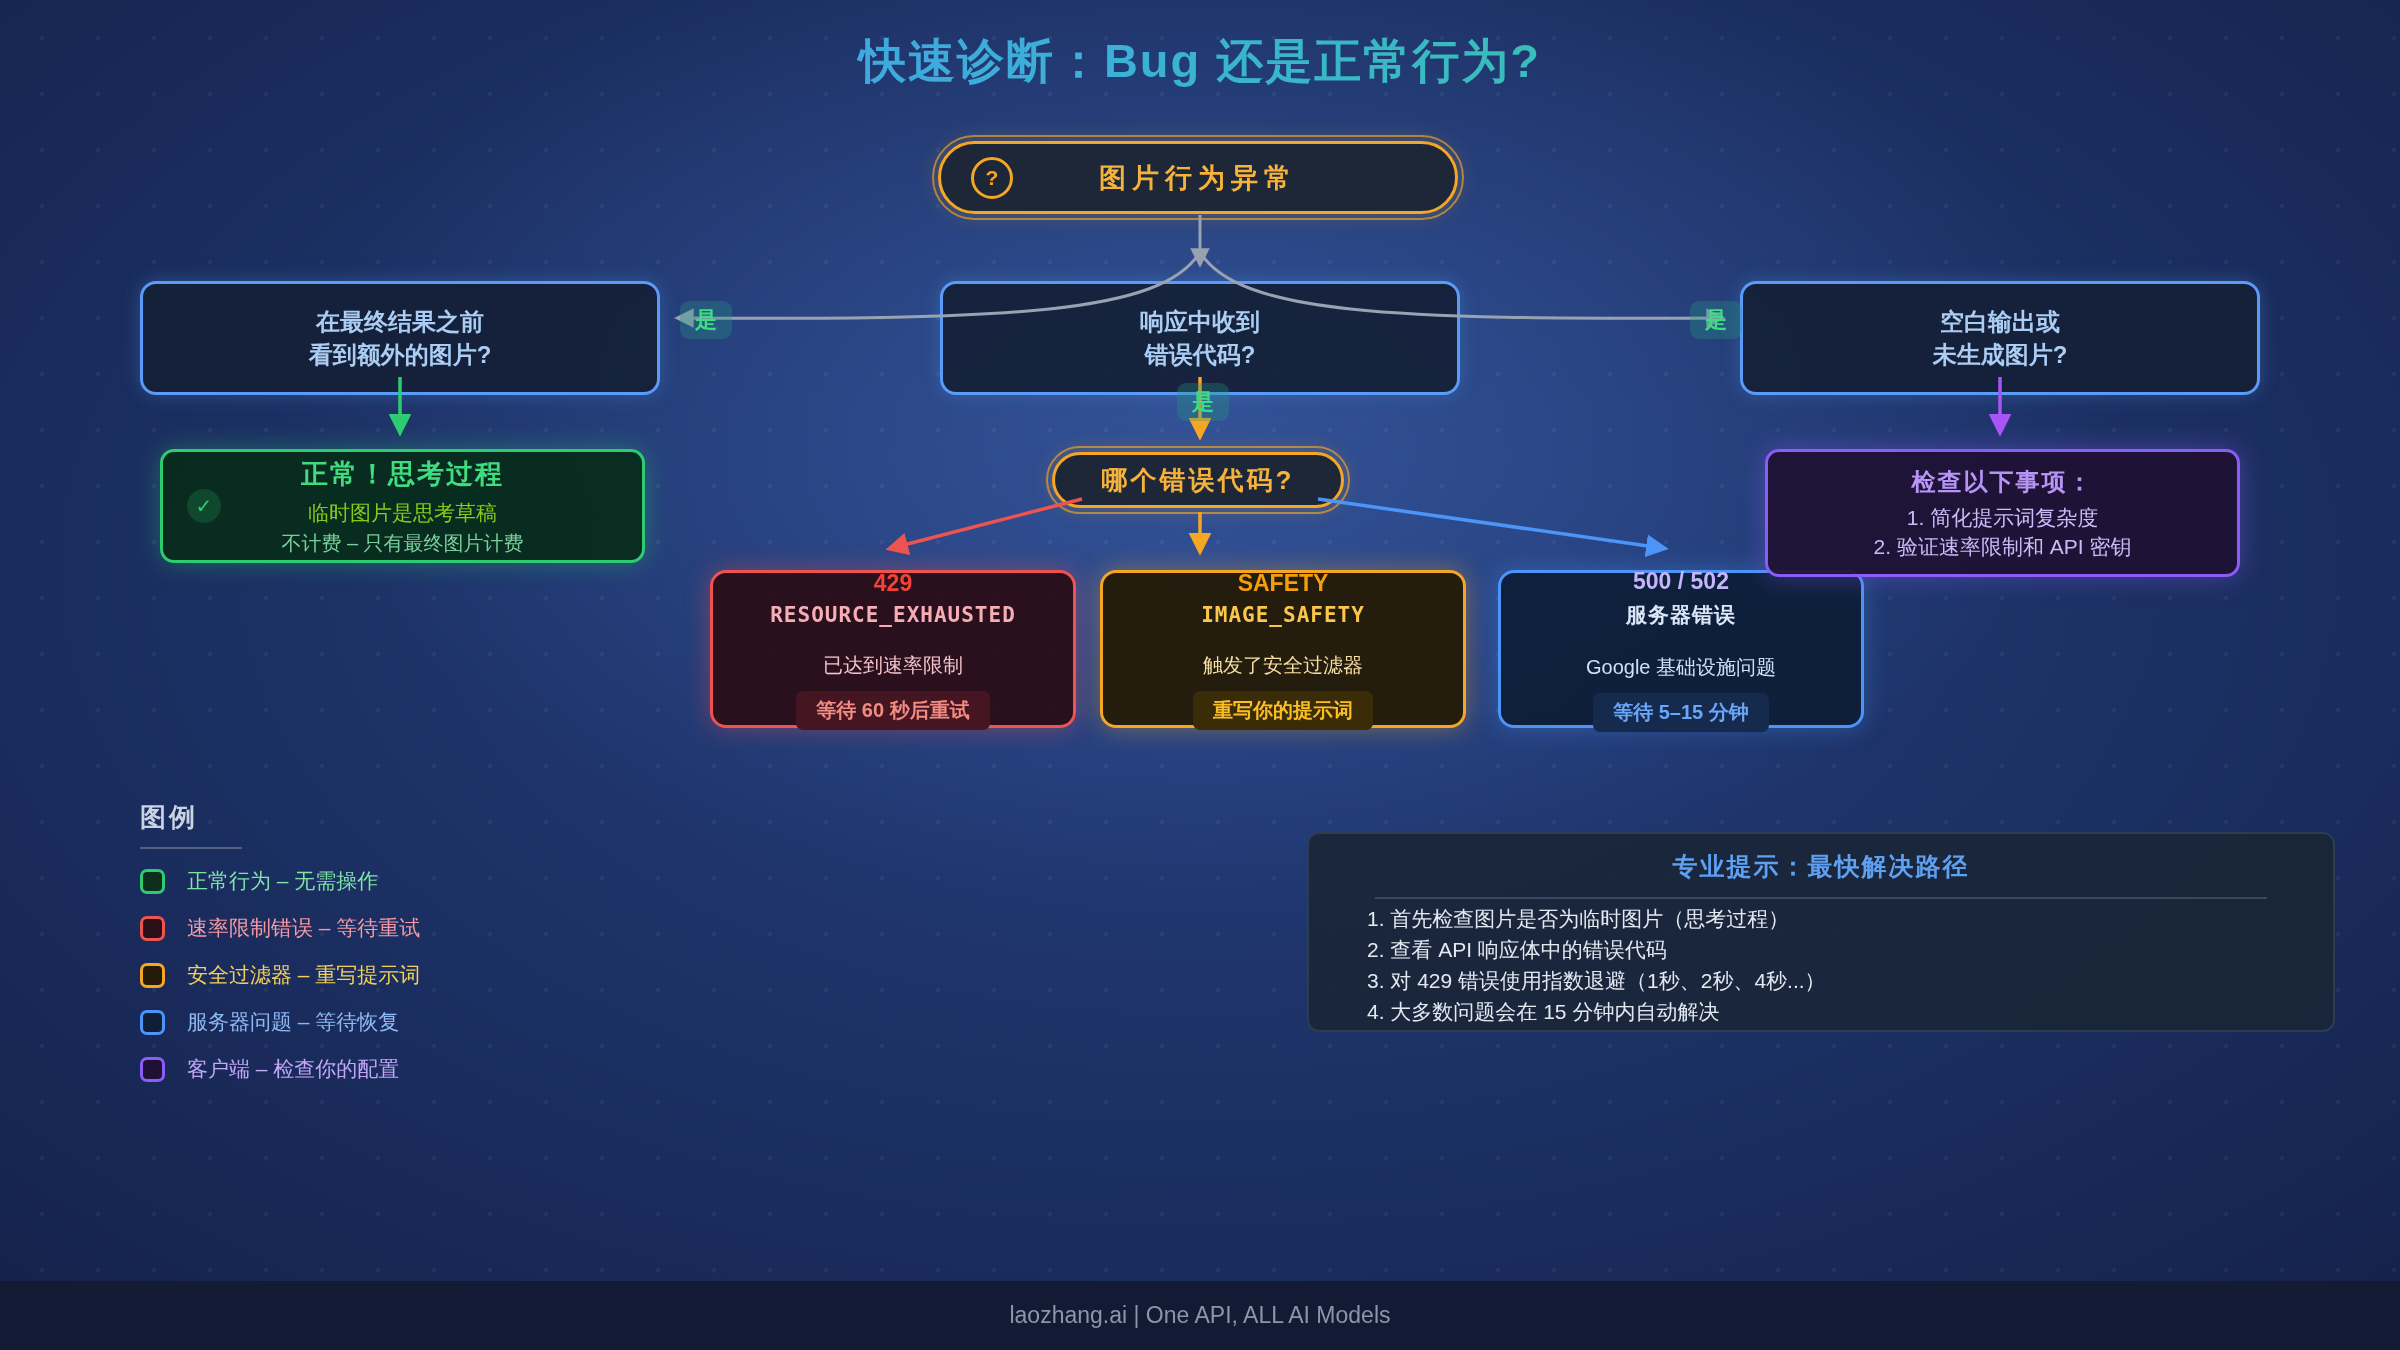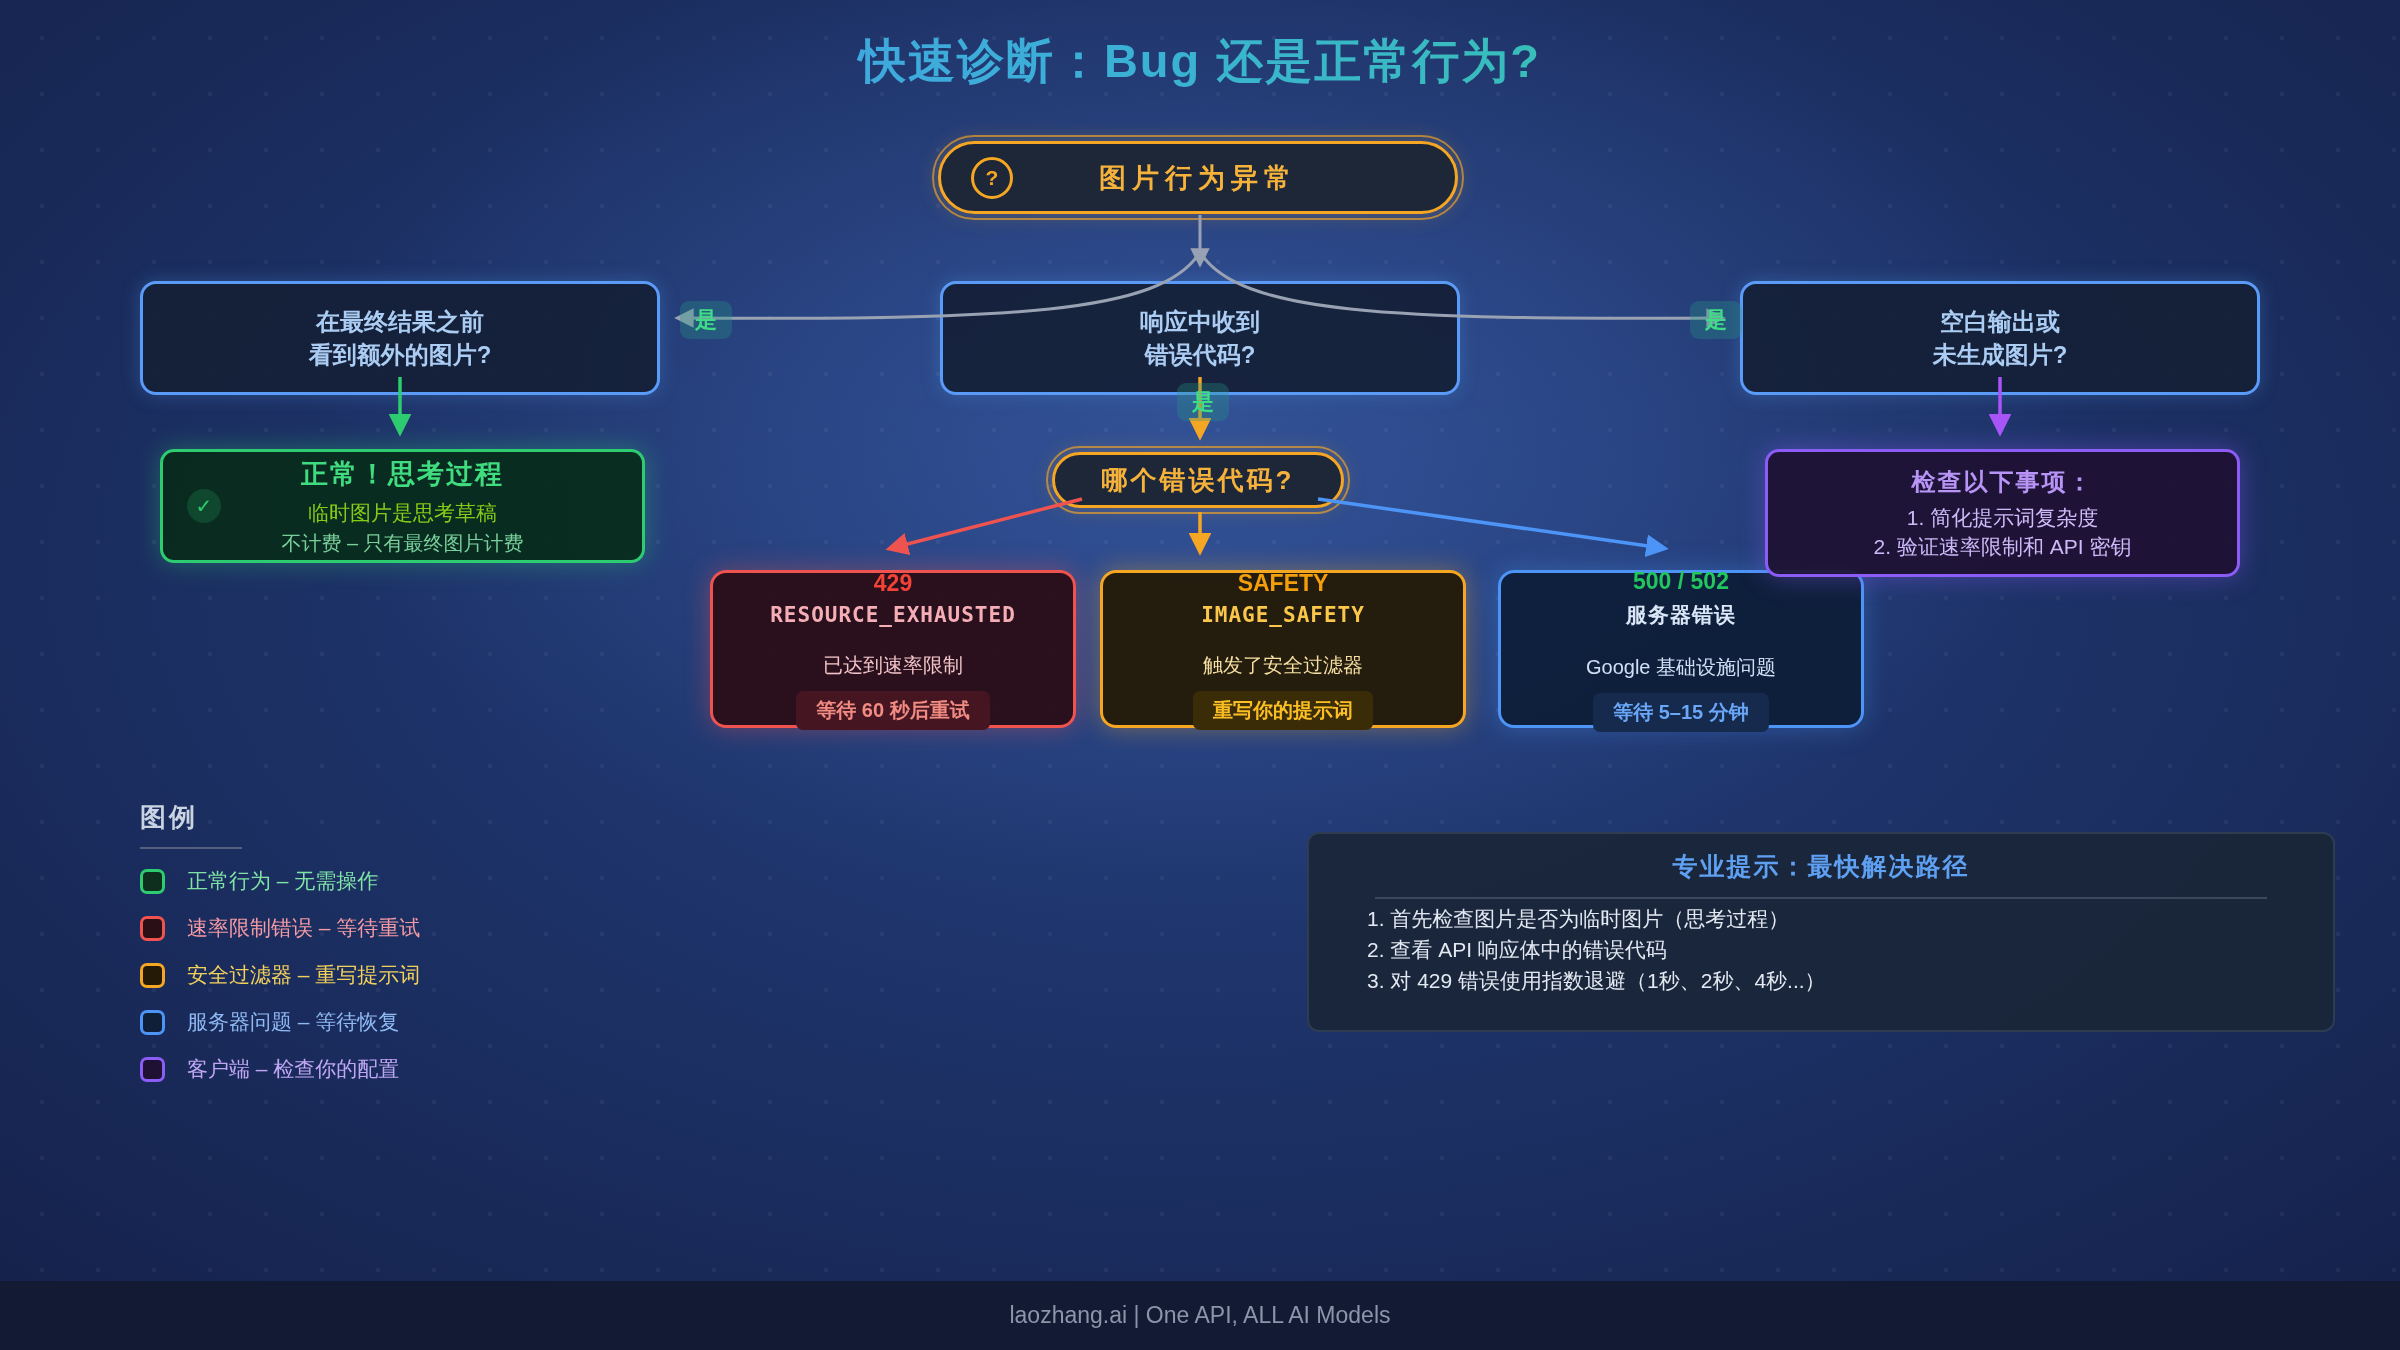--- a/index.html
+++ b/index.html
@@ -55,21 +55,21 @@
   .err .div{width:286px;height:2px;margin:13px auto 0;}
   .err .desc{font-size:20px;margin-top:12px;}
   .err .badge{font-size:20px;font-weight:bold;border-radius:7px;padding:6px 20px;margin-top:12px;}
   .err-red{left:710px;border:3px solid #ef5350;background:rgba(42,13,22,.94);box-shadow:0 0 26px rgba(239,83,80,.4);}
   .err-red .code{color:#f44336;} .err-red .name{color:#f5aeb5;} .err-red .div{background:rgba(239,83,80,.35);}
   .err-red .desc{color:#f2c3c8;} .err-red .badge{color:#f28b82;background:#451622;}
   .err-amber{left:1100px;border:3px solid #f5a623;background:rgba(36,26,5,.94);box-shadow:0 0 26px rgba(245,166,35,.4);}
   .err-amber .code{color:#f59e0b;} .err-amber .name{color:#fbc74a;} .err-amber .div{background:rgba(245,166,35,.35);}
   .err-amber .desc{color:#f6dfa2;} .err-amber .badge{color:#fbbf24;background:#3b2c08;}
   .err-blue{left:1498px;border:3px solid #4d94f7;background:rgba(13,30,56,.94);box-shadow:0 0 26px rgba(77,148,247,.35);}
-  .err-blue .code{color:#22c55e;} .err-blue .name{color:#dbe7f8;font-family:"Liberation Sans","DejaVu Sans",sans-serif;}
+  .err-blue .code{color:#c4b5fd;} .err-blue .name{color:#dbe7f8;font-family:"Liberation Sans","DejaVu Sans",sans-serif;}
   .err-blue .div{background:rgba(77,148,247,.3);}
   .err-blue .desc{color:#cfe0f5;} .err-blue .badge{color:#6aa7f8;background:#152a4d;}
 
   
   .purple-box{left:1765px;top:449px;width:475px;height:128px;border-radius:14px;border:3px solid #8b5cf6;background:rgba(30,17,51,.93);z-index:5;
     box-shadow:0 0 26px rgba(139,92,246,.4);flex-direction:column;text-align:center;}
   .purple-box .t{color:#b794f6;font-size:24px;font-weight:bold;letter-spacing:2px;}
   .purple-box .i{color:#cdbaf8;font-size:21px;margin-top:6px;line-height:27px;}
 
   
@@ -218,19 +218,20 @@
       <span class="lt">客户端 – 检查你的配置</span>
     </div>
   </div>
 
   <div class="abs protip">
     <div class="t">专业提示：最快解决路径</div>
     <div class="rule"></div>
     <div class="item">1. 首先检查图片是否为临时图片（思考过程）</div>
     <div class="item">2. 查看 API 响应体中的错误代码</div>
     <div class="item">3. 对 429 错误使用指数退避（1秒、2秒、4秒...）</div>
+    <div class="item">4. 大多数问题会在 15 分钟内自动解决</div>
   </div>
 
   <div class="abs footer">
     <div class="ft">laozhang.ai | One API, ALL AI Models</div>
   </div>
 
 </div>
 
 </body></html>

